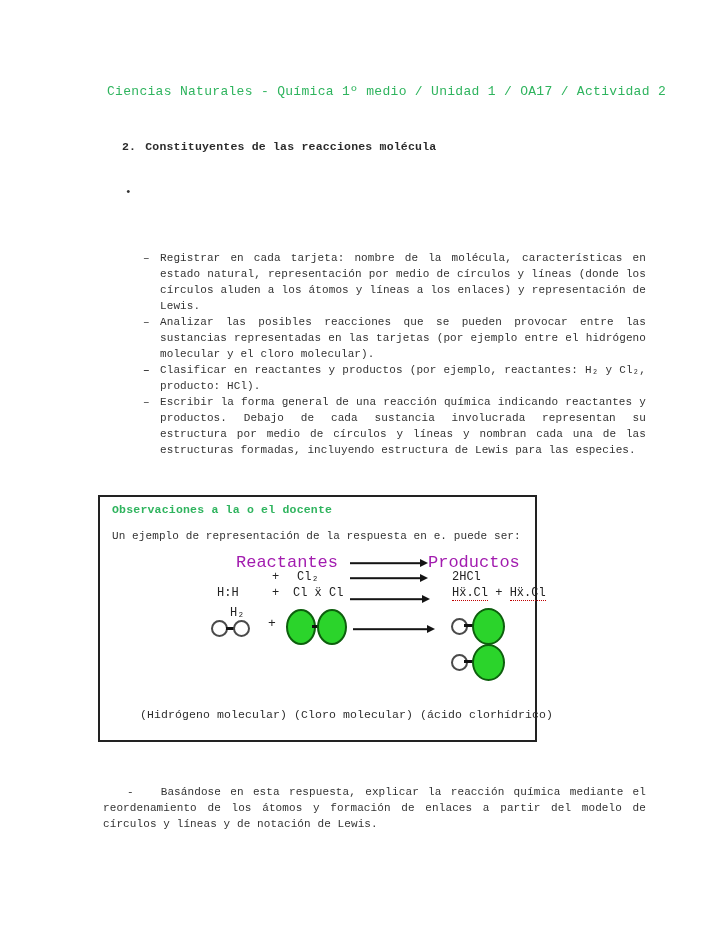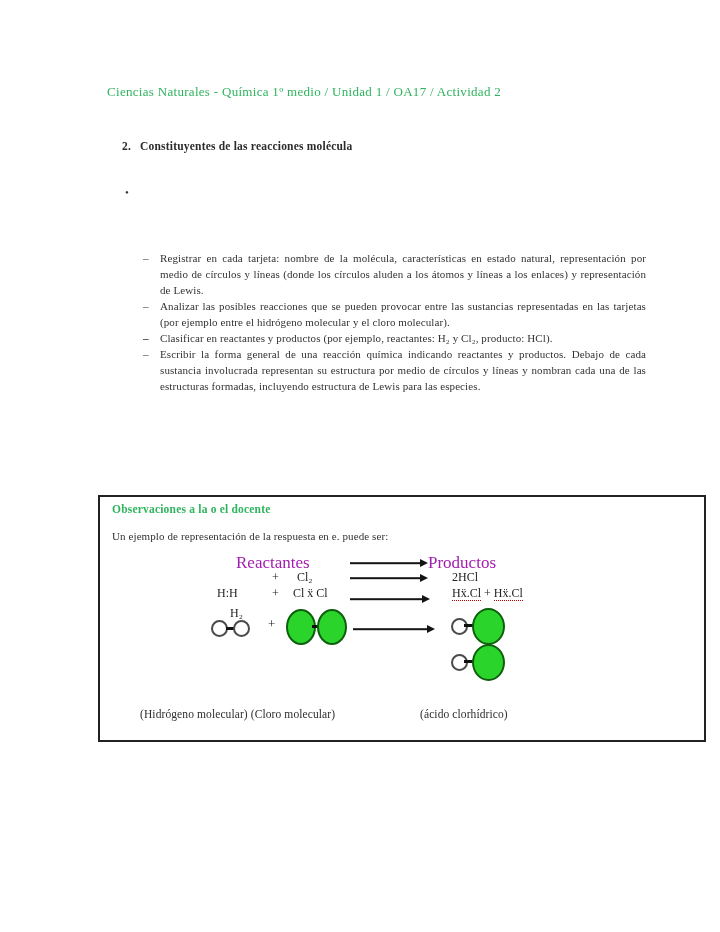--- a/index.html
+++ b/index.html
@@ -1,19 +1,19 @@
 <!DOCTYPE html>
 <html><head>
 <meta charset="utf-8">
 <style>
   * { box-sizing: border-box; }
   html,body { margin:0; padding:0; background:#ffffff; }
   .page {
     position:relative; width:720px; height:932px; background:#ffffff;
-    font-family:Liberation Serif, serif; color:#333333; overflow:hidden;border-radius:7px;
+    font-family:Liberation Mono, monospace; color:#333333; overflow:hidden;border-radius:7px;
   }
   .doc-header {
     position:absolute; left:107px; top:84px; font-size:13px; color:#2fb45e;
     letter-spacing:0.3px; white-space:nowrap;
   }
   .section-heading {
     position:absolute; left:122px; top:140px; font-size:11.5px; font-weight:bold;
     color:#2b2b2b; letter-spacing:0.2px;
   }
   .section-heading .num { margin-right:9px; }
@@ -26,21 +26,21 @@
     position:absolute; left:3px; top:0; font-size:11px;
   }
   .task-list {
     position:absolute; left:143px; top:250px; width:503px; margin:0; padding:0;
     list-style:none; font-size:11px; line-height:16px; letter-spacing:0.1px;
   }
   .task-list li { position:relative; padding-left:17px; text-align:justify; }
   .task-list li .dash { position:absolute; left:0; top:0; }
 
   .obs-box {
-    position:absolute; left:98px; top:495px; width:608px; height:247px;
+    position:absolute; left:98px; top:495px; width:439px; height:247px;
     border:2px solid #222222; background:#ffffff;
   }
   .obs-title { position:absolute; left:12px; top:6px; font-size:11.5px; font-weight:bold; color:#2fb45e; letter-spacing:0.2px; }
   .obs-intro { position:absolute; left:12px; top:33px; font-size:11px; letter-spacing:0.1px; }
 
   .d-label { position:absolute; font-size:17px; color:#a21caf; white-space:nowrap; }
   .d-formula { position:absolute; font-size:12px; color:#222; white-space:nowrap; }
   .sq { border-bottom:1.5px dotted #c00000; }
 
   .arrow { position:absolute; height:12px; }
@@ -147,14 +147,17 @@
     <div>
       <span class="atom h" style="left:351px; top:157px;"></span>
       <span class="bond" style="left:364px; top:163px; width:12px;"></span>
       <span class="atom cl big" style="left:372px; top:147px;"></span>
     </div>
 
     <div class="caption-names left">(Hidrógeno molecular) (Cloro molecular)</div>
     <div class="caption-names right">(ácido clorhídrico)</div>
   </div>
 
+  <div class="closing-para">
+    <span class="cdash">-</span><span>Basándose en esta respuesta, explicar la reacción química mediante el reordenamiento de los átomos y formación de enlaces a partir del modelo de círculos y líneas y de notación de Lewis.</span>
+  </div>
 
 </div>
 
 </body></html>

